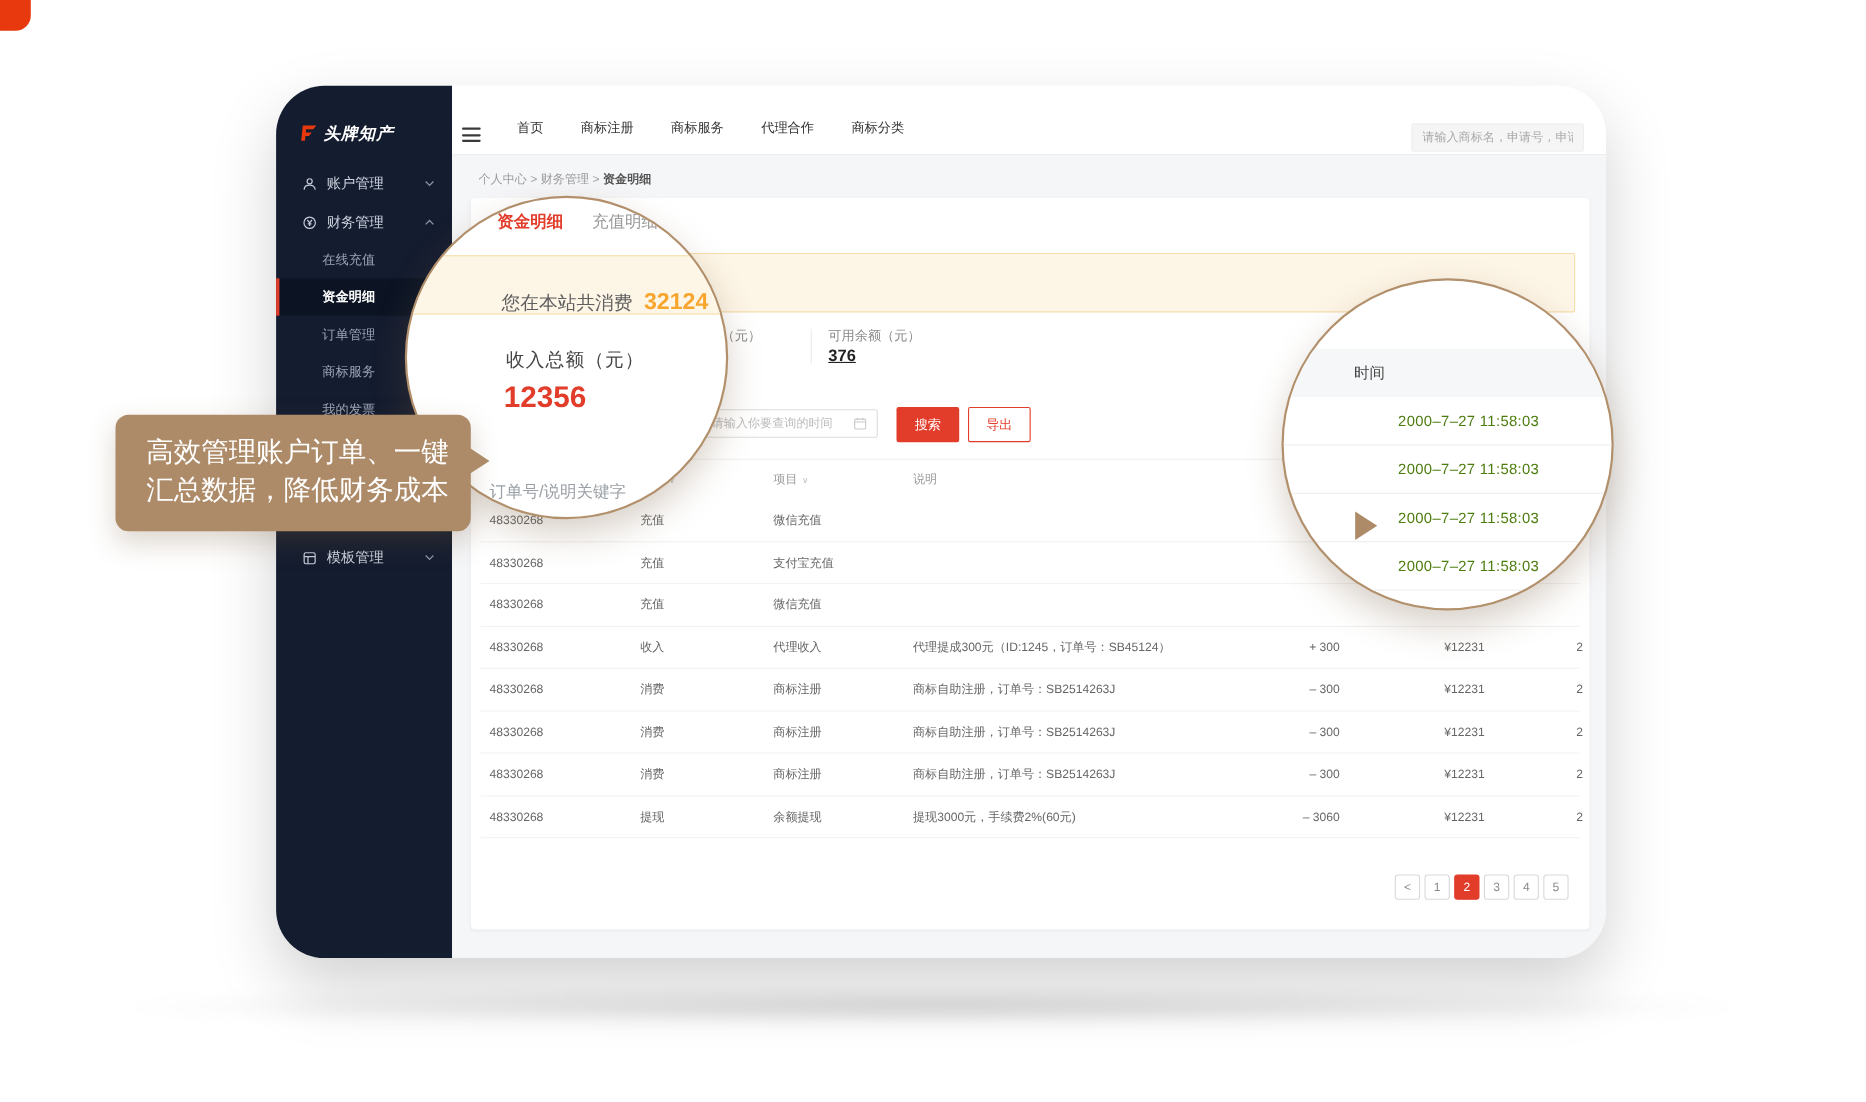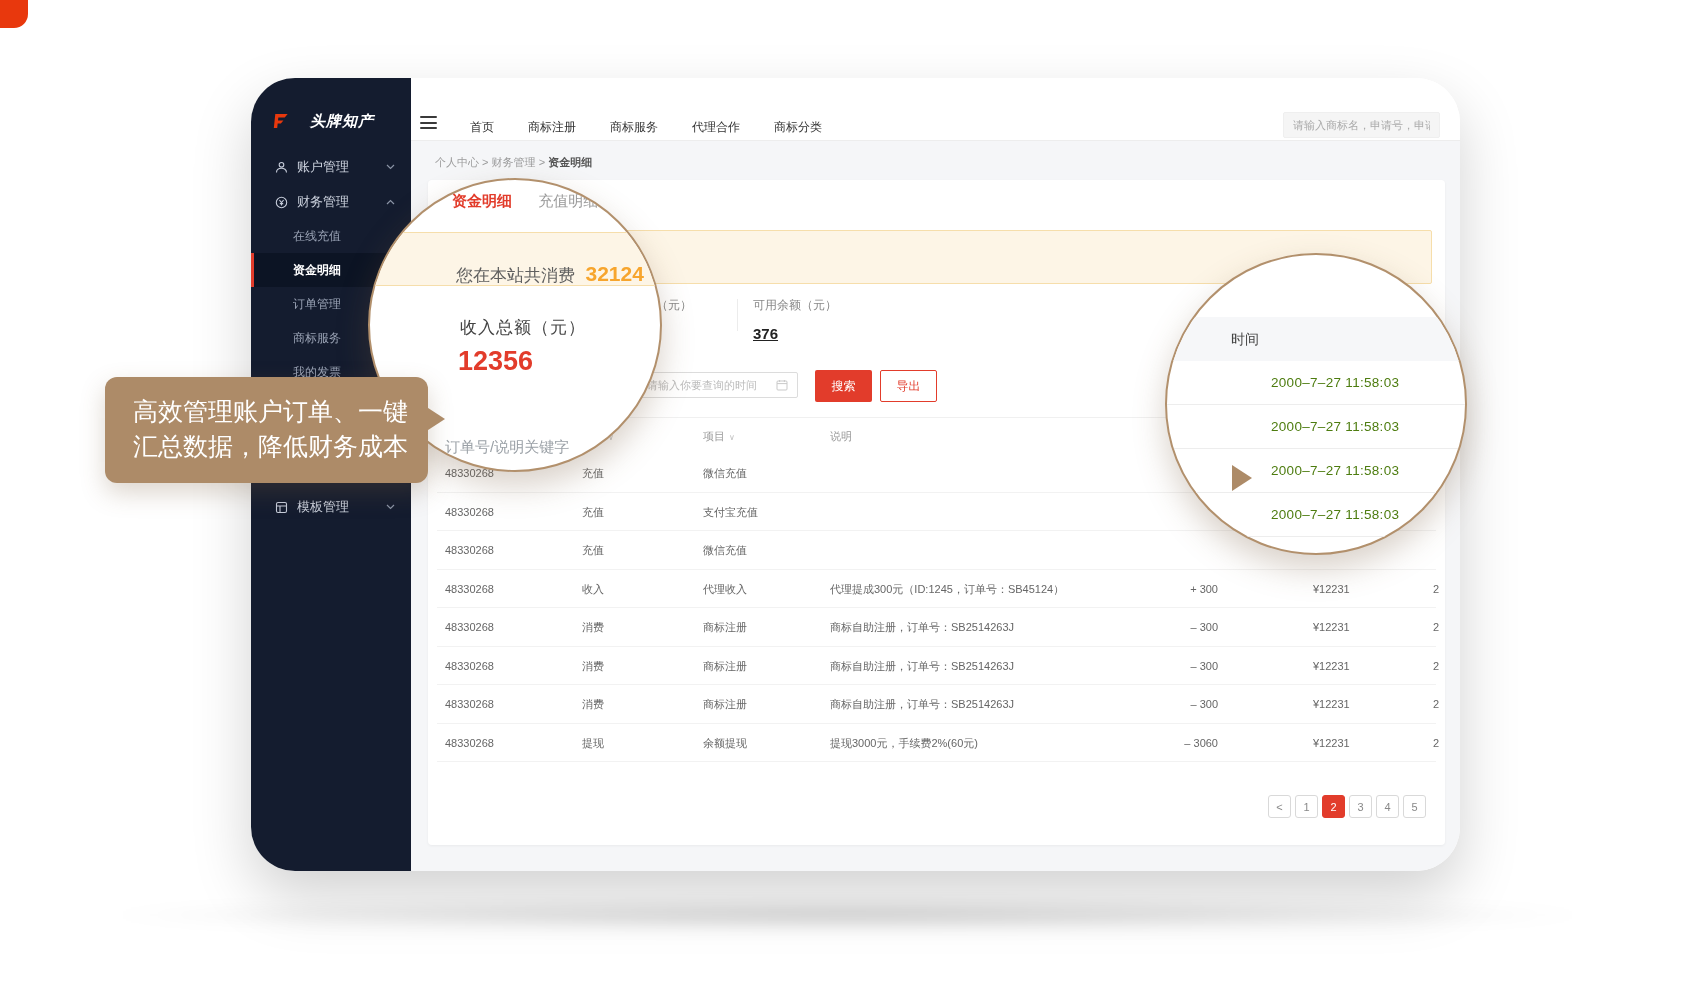--- a/index.html
+++ b/index.html
@@ -12,36 +12,36 @@
   .corner-chip { left:-18px; top:-18px; width:46px; height:46px; border-radius:14px; background:#e8380d; }
   .base-shadow { left:95px; top:898px; width:1505px; height:34px; border-radius:50%;
     background:radial-gradient(closest-side, rgba(0,0,0,0.16), rgba(0,0,0,0)); filter:blur(7px); }
 
   
   .frame { left:251px; top:78px; width:1209px; height:793px; border-radius:44px; background:#fff;
     box-shadow:0 25px 60px rgba(0,0,0,0.18); }
 
   
   .sidebar { left:251px; top:78px; width:160px; height:793px; background:#141c2f; border-radius:44px 0 0 44px; }
-  .logo { left:270px; top:108px; height:26px; display:flex; align-items:center; gap:20px; }
+  .logo { left:270px; top:108px; height:26px; display:flex; align-items:center; gap:4px; }
   .logo-text { color:#fff; font-size:15px; font-weight:bold; font-style:italic; letter-spacing:1px; }
   .side-item { left:251px; width:160px; height:34px; display:flex; align-items:center; color:#ccd2de; font-size:13px; }
   .side-item .ic { margin-left:24px; margin-right:9px; display:flex; }
   .side-item .chev { position:absolute; right:16px; display:flex; }
   .sub-item { left:251px; width:160px; height:34px; display:flex; align-items:center; padding-left:42px;
     color:#9ba4b6; font-size:12px; }
   .sub-item.active { background:#0c1424; color:#fff; font-weight:bold; }
   .red-bar { position:absolute; left:0; top:0; width:3px; height:34px; background:#e23c2b; }
 
   
   .topnav { left:411px; top:78px; width:1049px; height:63px; background:#fff; border-bottom:1px solid #ededed;
     border-radius:0 44px 0 0; }
   .hamburger { left:420px; top:116px; width:17px; height:13px; display:flex; flex-direction:column; justify-content:space-between; cursor:pointer; }
   .hamburger i { display:block; height:2px; background:#3a3a3a; border-radius:1px; }
-  .nav-items { left:470px; top:108px; height:28px; display:flex; gap:34px; align-items:flex-end; }
+  .nav-items { left:470px; top:108px; height:28px; display:flex; gap:34px; align-items:flex-start; }
   .nav-item { font-size:12px; color:#333; cursor:pointer; white-space:nowrap; }
   .top-search { left:1283px; top:112px; width:157px; height:26px; background:#f5f5f5; border:1px solid #efefef;
     border-radius:2px; font-size:11px; color:#555; padding:0 9px; outline:none; }
   .top-search::placeholder { color:#aaa; }
 
   
   .content-bg { left:411px; top:141px; width:1049px; height:730px; background:#f5f6f8; border-radius:0 0 44px 0; }
   .breadcrumb { left:435px; top:155px; font-size:11px; color:#9b9b9b; }
   .breadcrumb b { color:#555; font-weight:bold; }
   .card { left:428px; top:180px; width:1017px; height:665px; background:#fff; border-radius:4px;
@@ -108,21 +108,21 @@
     box-shadow:0 10px 24px rgba(120,90,60,0.25); }
   .tip-left { left:105px; top:377px; width:323px; height:106px; padding:17px 0 0 28px; line-height:35px; }
   .tip-right { left:898px; top:414px; width:337px; height:118px; padding:12px 0 0 26px; line-height:35px; }
   .tip-arrow { width:0; height:0; border-top:13px solid transparent; border-bottom:13px solid transparent;
     border-left:20px solid #ad8b68; }
   .arrow-left-tip { left:425px; top:406px; }
   .arrow-right-tip { left:1232px; top:465px; }
 
   .stat-hidden-label { left:608px; top:297px; }
   .bal-label { left:753px; top:297px; }
-  .bal-value { left:753px; top:325px;text-decoration:underline; }
+  .bal-value { left:753px; top:315px;text-decoration:underline; }
   svg { display:block; }
 </style>
 </head>
 <body>
 
 <div class="stage">
 
   <div class="abs corner-chip"></div>
   <div class="abs base-shadow"></div>
 

